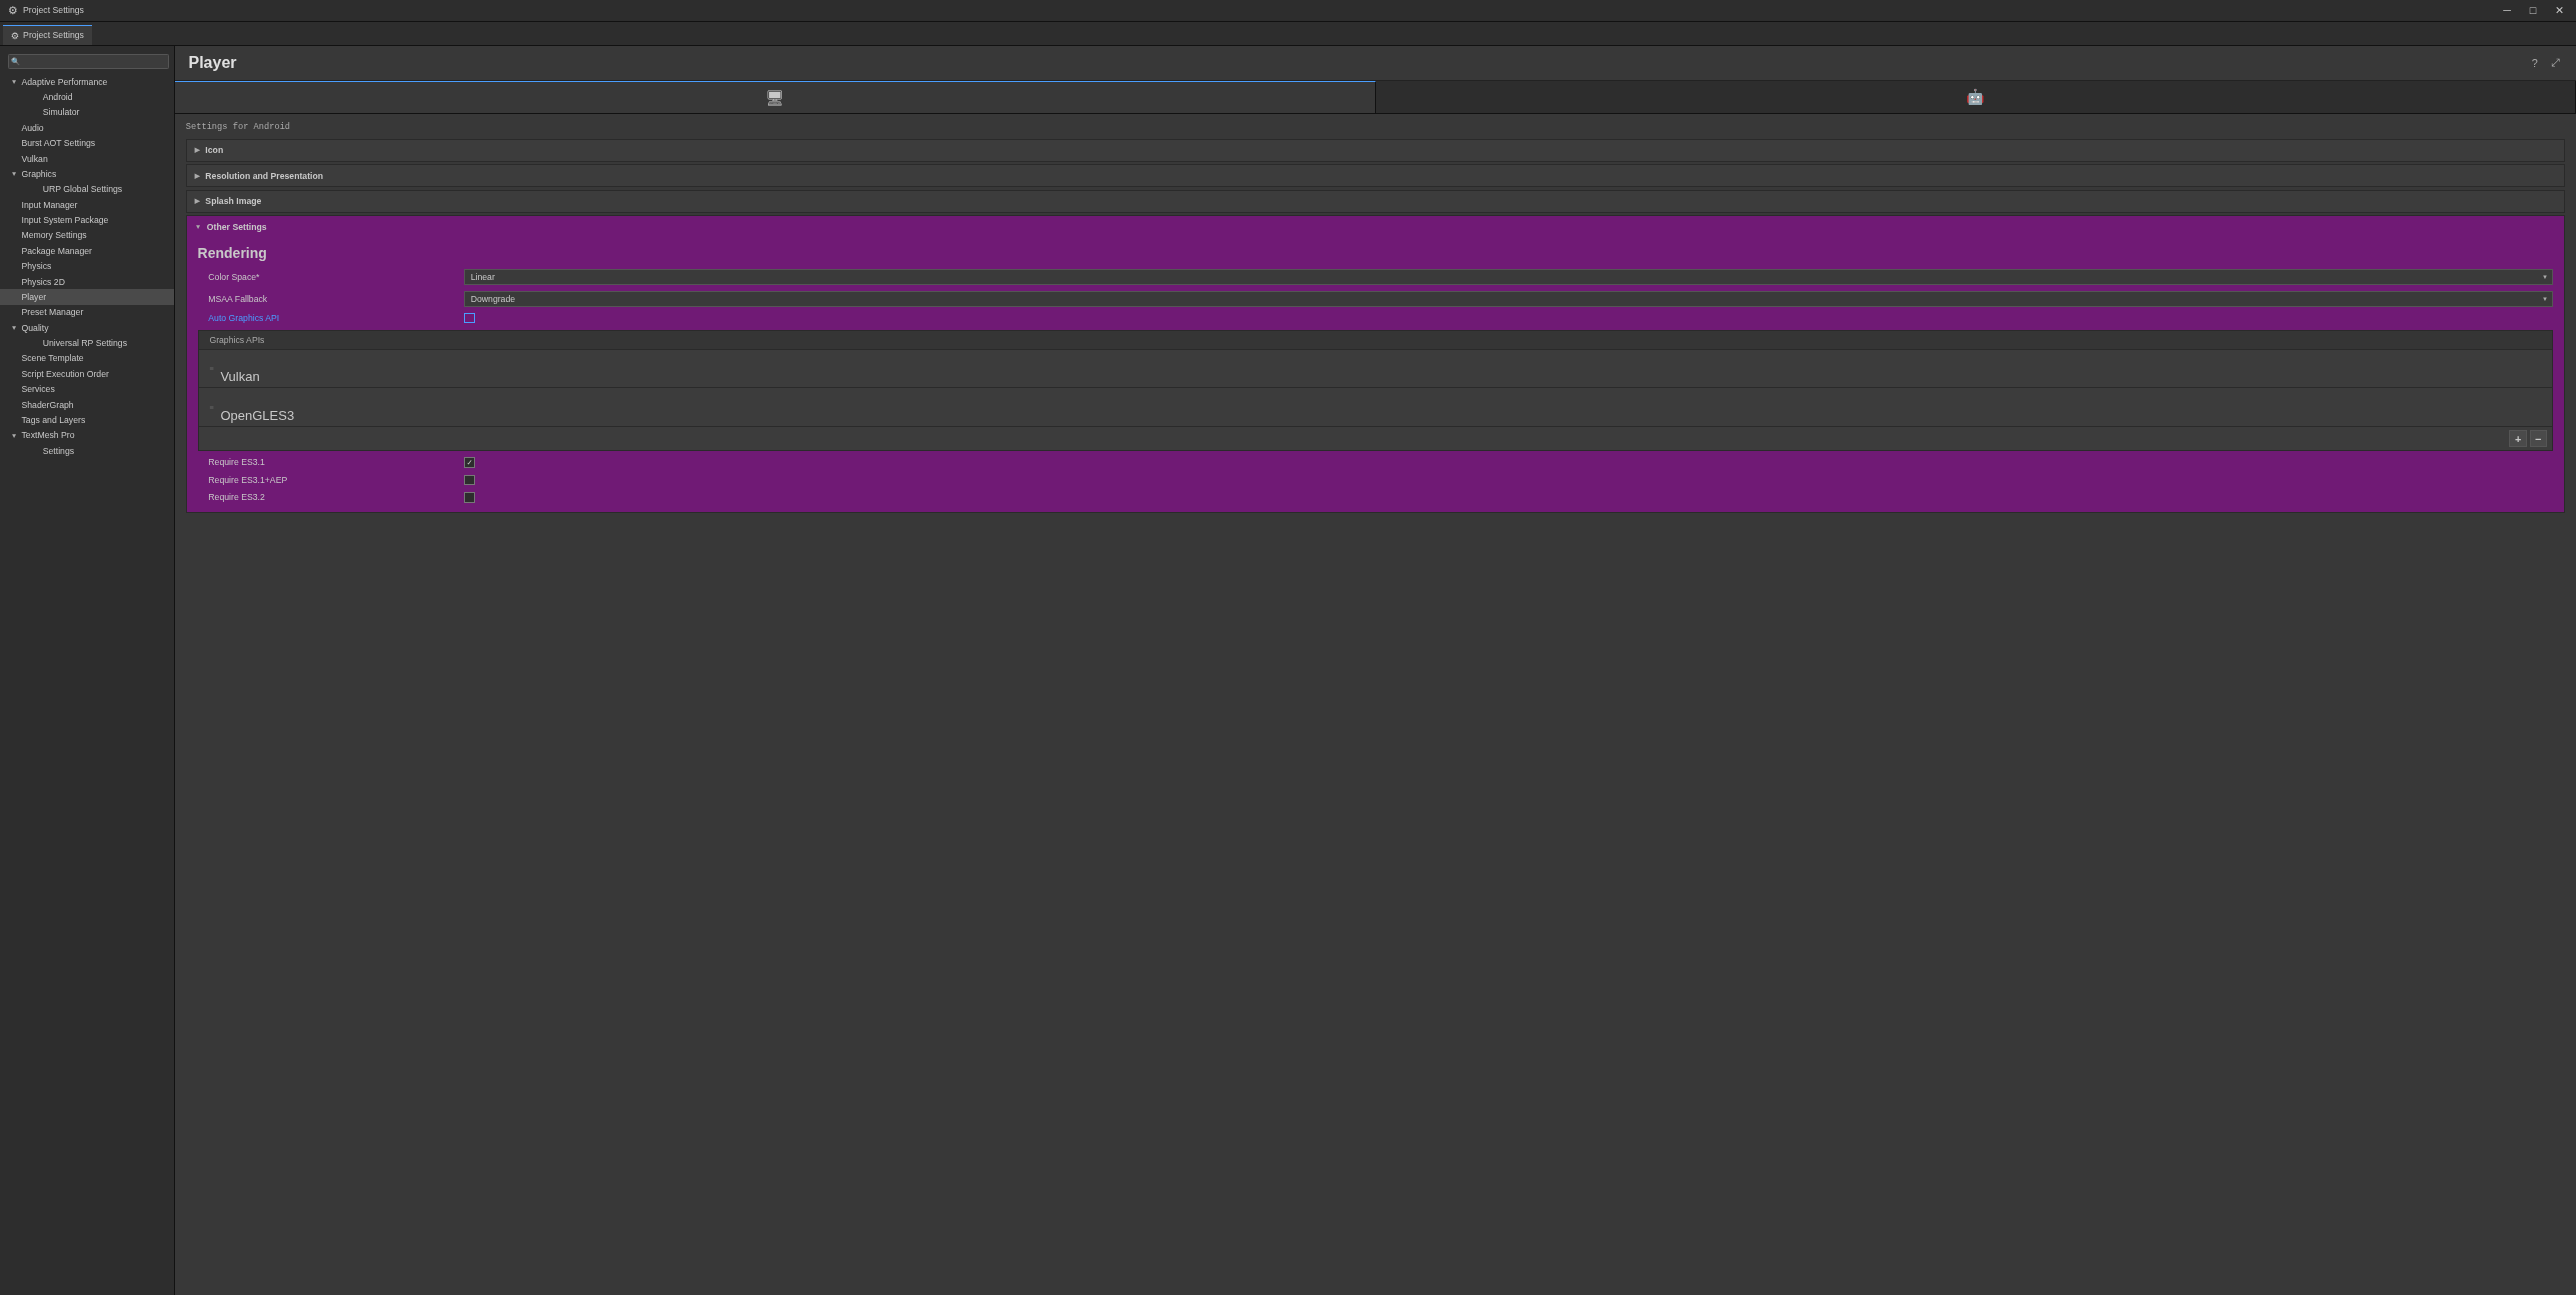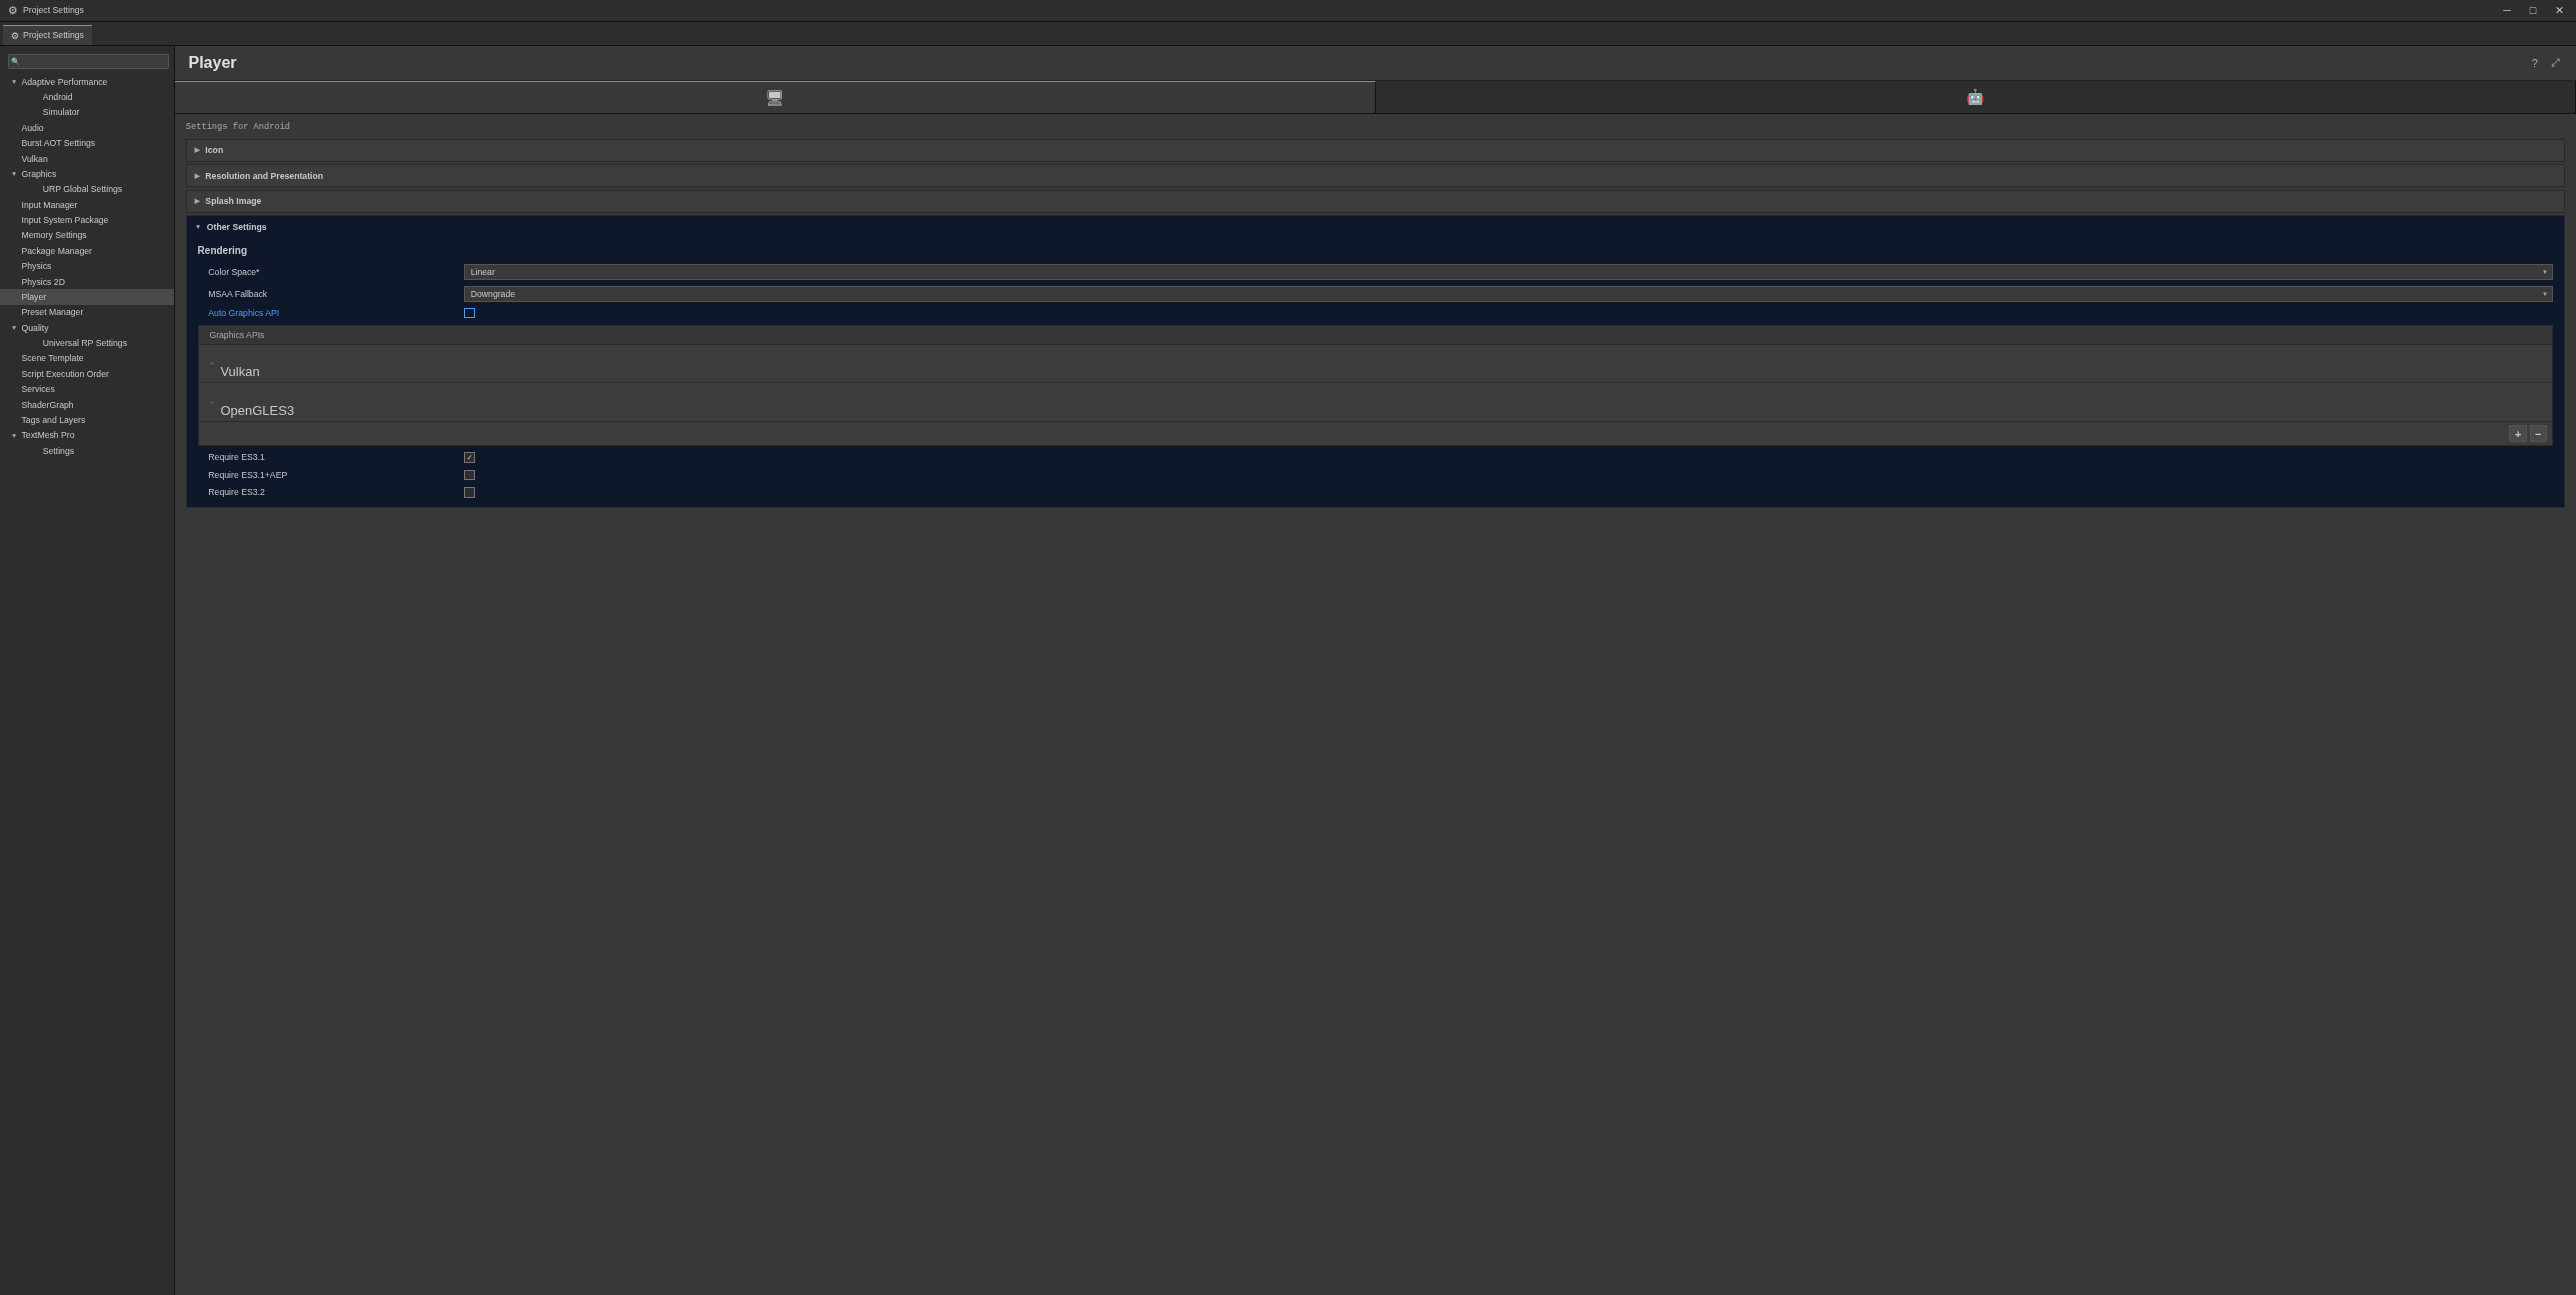--- a/index.html
+++ b/index.html
@@ -221,40 +221,40 @@
       color: #aaa;
     }
     .section-header span {
       font-size: 8.7px;
       font-weight: bold;
       color: #c8c8c8;
     }
 
     
     .other-settings-section {
-      background: #0f172a;
+      background: #701a75;
       border: 0.7px solid #2a2a2a;
       margin-bottom: 2.7px;
     }
     .other-settings-header {
       display: flex;
       align-items: center;
       padding: 5.4px 8px;
       cursor: pointer;
     }
     .other-settings-header span {
       font-size: 8.7px;
       font-weight: bold;
       color: #c8c8c8;
     }
     .other-settings-body {
       padding: 5.4px 0;
     }
     .subsection-title {
-      font-size: 10px;
+      font-size: 14px;
       font-weight: bold;
       color: #c8c8c8;
       padding: 2.7px 10.8px 5.4px 10.8px;
     }
 
     .settings-row {
       display: flex;
       align-items: center;
       padding: 2.7px 10.8px 2.7px 21.5px;
       min-height: 17.5px;

